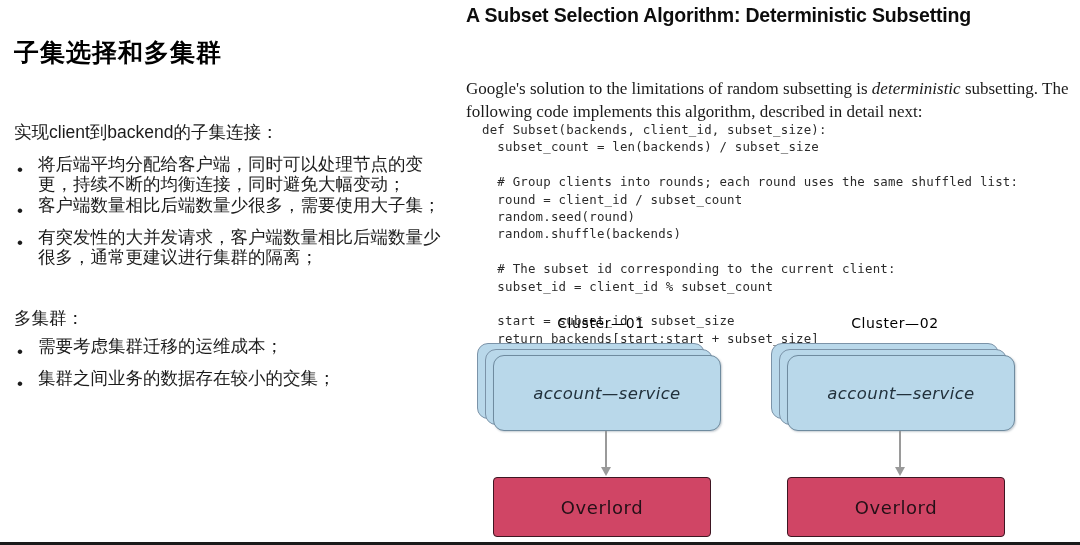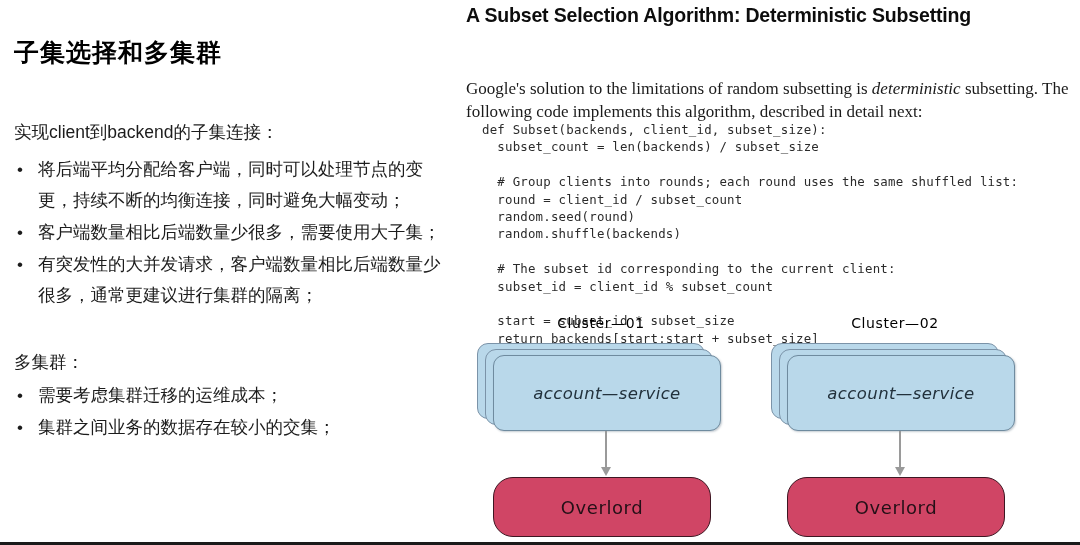--- a/index.html
+++ b/index.html
@@ -67,21 +67,21 @@
     width: 24px;
     font-size: 17px;
     line-height: 31px;
     color: #1c1c1c;
     text-align: left;
     padding-left: 3px;
     box-sizing: border-box;
   }
   .bullet-text {
     flex: 1 1 auto;
-    line-height: 31px;
+    line-height: 20px;
     color: #1c1c1c;
   }
   .section-gap {
     height: 26px;
   }
   .section-head {
     margin: 9px 0 2px 0;
     line-height: 31px;
     color: #1c1c1c;
   }
@@ -244,21 +244,21 @@
   }
 
   .overlord-box {
     position: absolute;
     top: 172px;
     left: 23px;
     width: 218px;
     height: 60px;
     background: #d04565;
     border: 1.6px solid #3d1622;
-    border-radius: 20px;
+    border-radius: 4px;
     box-sizing: border-box;
     display: flex;
     align-items: center;
     justify-content: center;
   }
   .overlord-label {
     font-family: "DejaVu Sans", sans-serif;
     font-size: 18px;
     color: #241017;
     letter-spacing: 0.6px;

